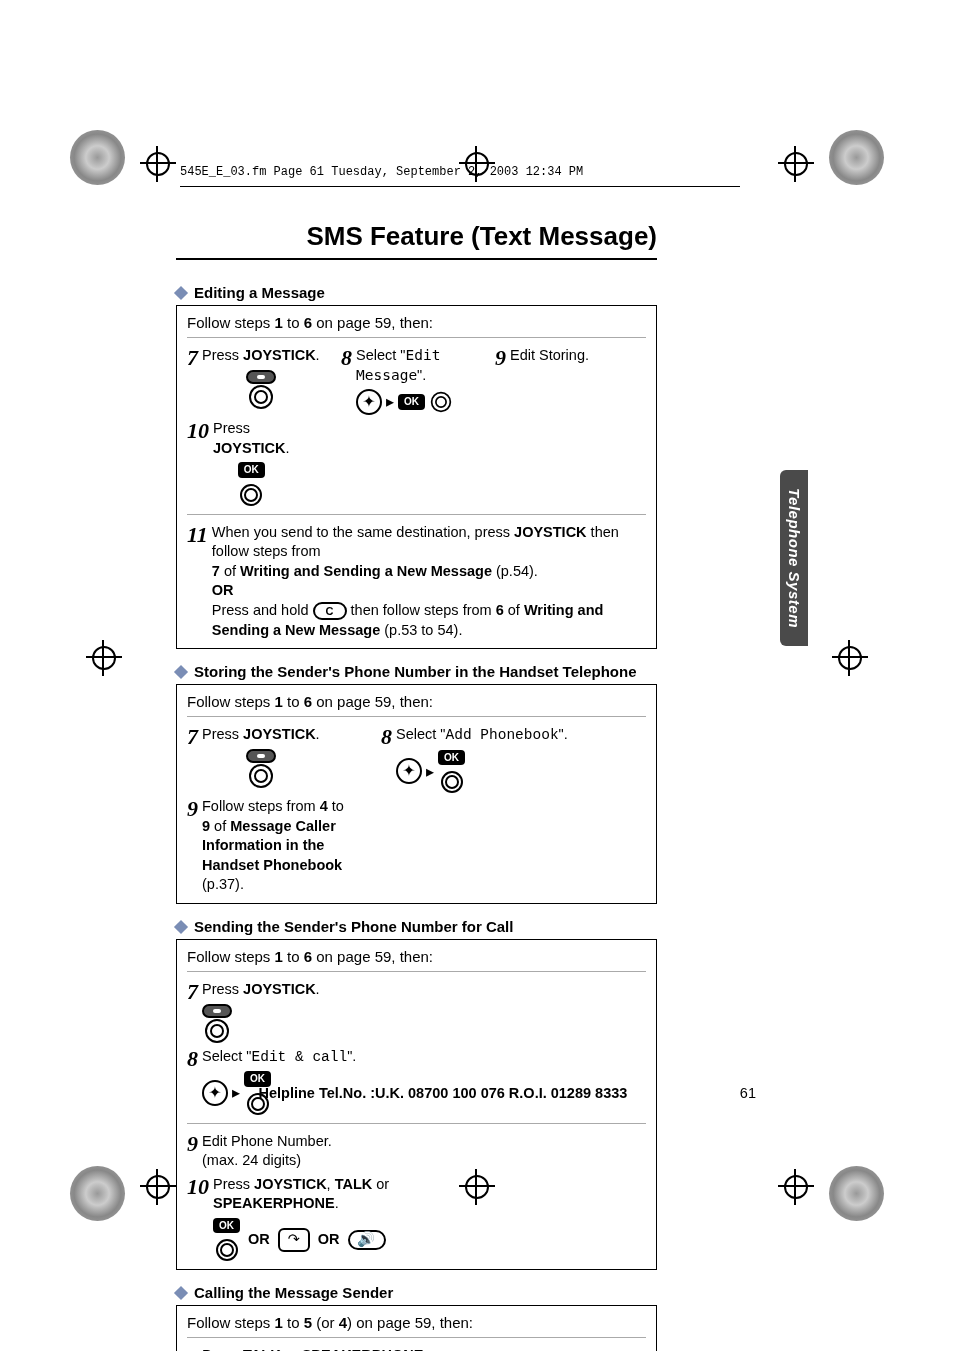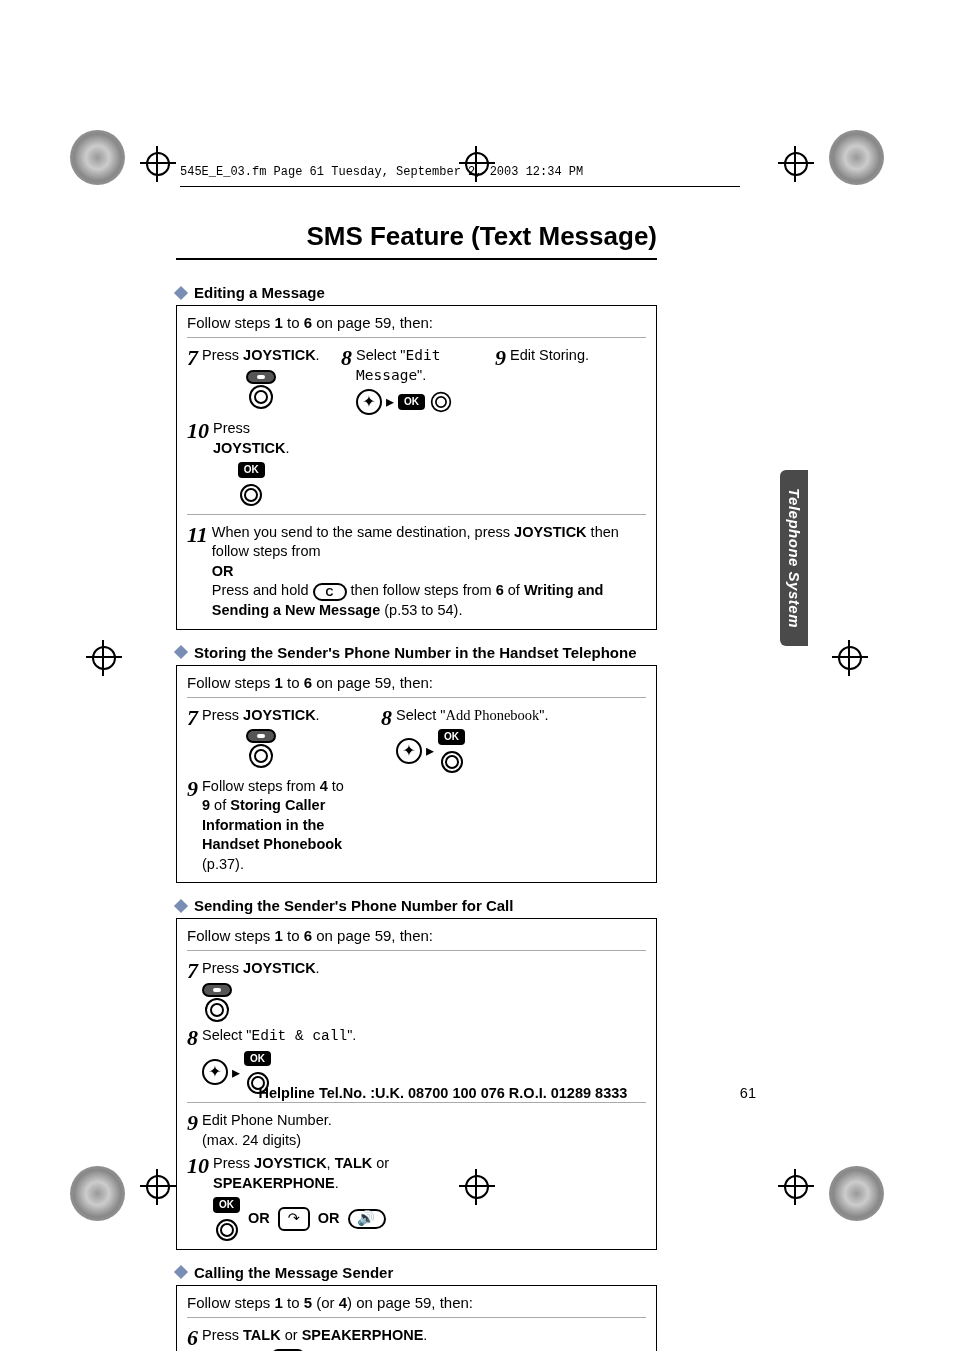--- a/index.html
+++ b/index.html
@@ -267,20 +267,21 @@
               </span>
           </div>
         </div>
       </div>
     </div>
     <hr class="hr-mid">
     <div class="step">
       <span class="step-num">11</span>
       <div class="step-body" style="font-size:14.5px;">
         <div><span>When you send to the same destination, press </span><b>JOYSTICK</b><span> then follow steps from </span></div>
+        <div><b>7</b><span> of  </span><b>Writing and Sending a New Message</b><span> (p.54).</span></div>
         <div><b>OR</b></div>
         <div><span>Press and hold </span><span class="c-btn">C</span><span> then follow steps from </span><b>6</b><span> of  </span><b>Writing and Sending a New Message</b><span> (p.53 to 54).</span></div>
       </div>
     </div>
   </div>
 
   <div class="section-header">
     <span class="diamond"></span>
     <span>Storing the Sender's Phone Number in the Handset Telephone</span>
   </div>
@@ -297,35 +298,35 @@
             <span class="joystick-icon">
                 <span class="joystick-pill"></span>
                 <span class="joystick-base"></span>
               </span>
           </div>
         </div>
       </div>
       <div class="step" style="width:190px;">
         <span class="step-num">8</span>
         <div class="step-body">
-          <div><span>Select "</span><span style="font-family:Liberation Serif, serif;">Add Phonebook</span><span>".</span></div>
+          <div><span>Select "</span><span style="font-family:Liberation Mono, monospace;">Add Phonebook</span><span>".</span></div>
           <div class="icon-row">
             <span class="nav-icon"></span>
             <span class="arrow-right">▸</span>
             <span class="inline-icons" style="flex-direction:column;">
                 <span class="ok-btn">OK</span>
                 <span class="joystick-base" style="width:22px;height:22px;border:2px solid #000;border-radius:50%;"></span>
               </span>
           </div>
         </div>
       </div>
       <div class="step" style="width:160px;">
         <span class="step-num">9</span>
         <div class="step-body">
-          <div><span>Follow steps from </span><b>4</b><span> to </span><b>9</b><span> of </span><b>Storing Caller Information in the Handset Phonebook</b><span> (p.37).</span></div>
+          <div><span>Follow steps from </span><b>4</b><span> to </span><b>9</b><span> of </span><b>Message Caller Information in the Handset Phonebook</b><span> (p.37).</span></div>
         </div>
       </div>
     </div>
   </div>
 
   <div class="section-header">
     <span class="diamond"></span>
     <span>Sending the Sender's Phone Number for Call</span>
   </div>
   <div class="box">

